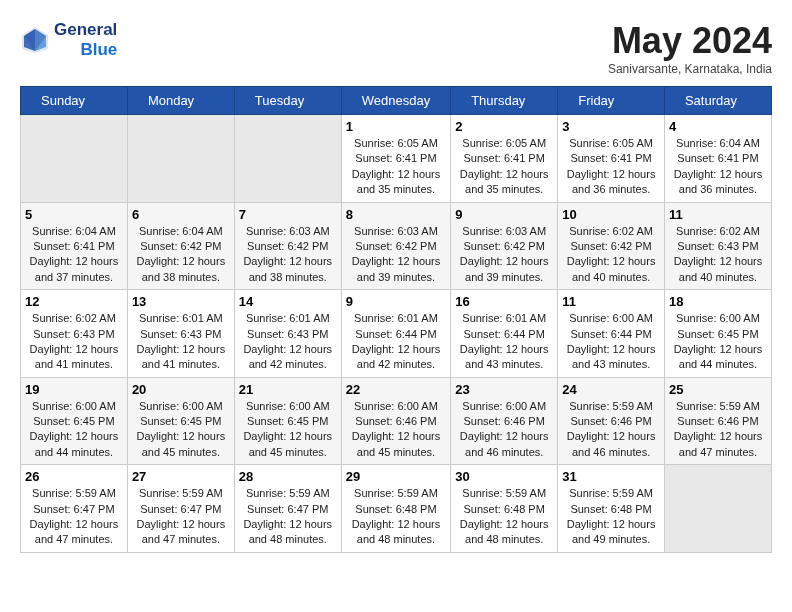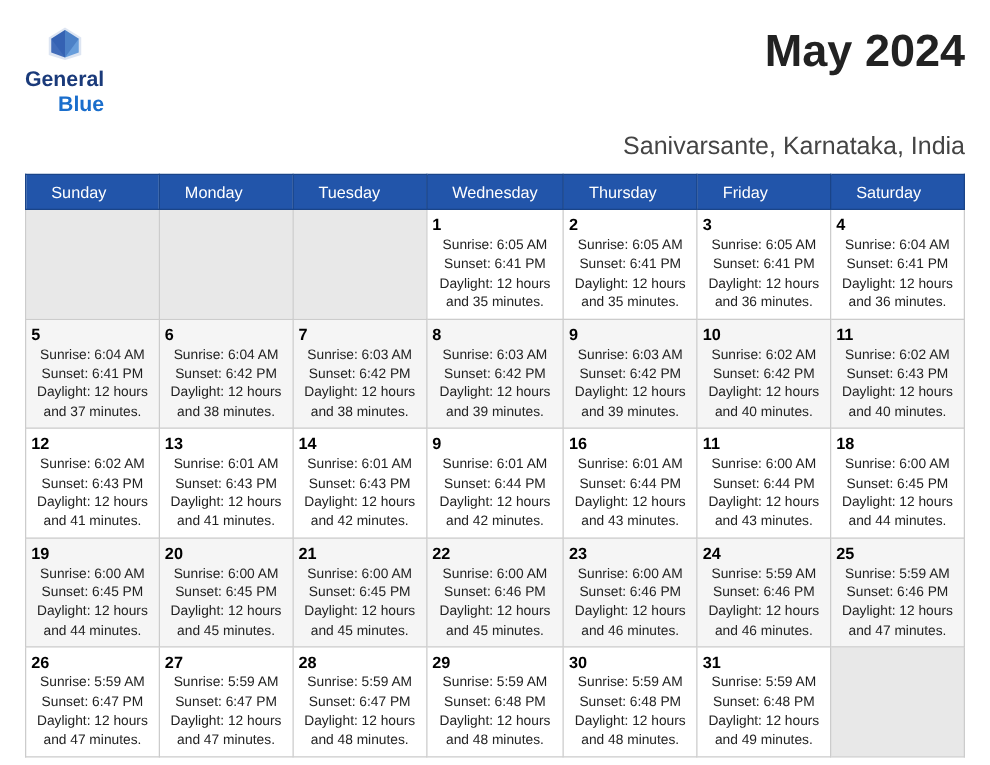--- a/index.html
+++ b/index.html
@@ -13,38 +13,36 @@
     .header {
       display: flex;
       justify-content: space-between;
       align-items: flex-start;
       margin-bottom: 10px;
     }
     .logo {
       display: flex;
       align-items: center;
       gap: 4px;
-      flex-direction: column;
     }
     .logo-icon {
       width: 30px;
       height: 30px;
     }
     .title-block {
       text-align: right;
     }
     .title-month {
       font-size: 36px;
       font-weight: bold;
       color: #222;
     }
     .title-location {
-      font-size: 20px;
+      font-size: 12px;
       color: #444;
-      margin-top: 44px;
     }
     table {
       width: 100%;
       border-collapse: collapse;
       font-size: 11px;
     }
     th {
       background: #2255aa;
       color: #fff;
       padding: 6px 20px;

